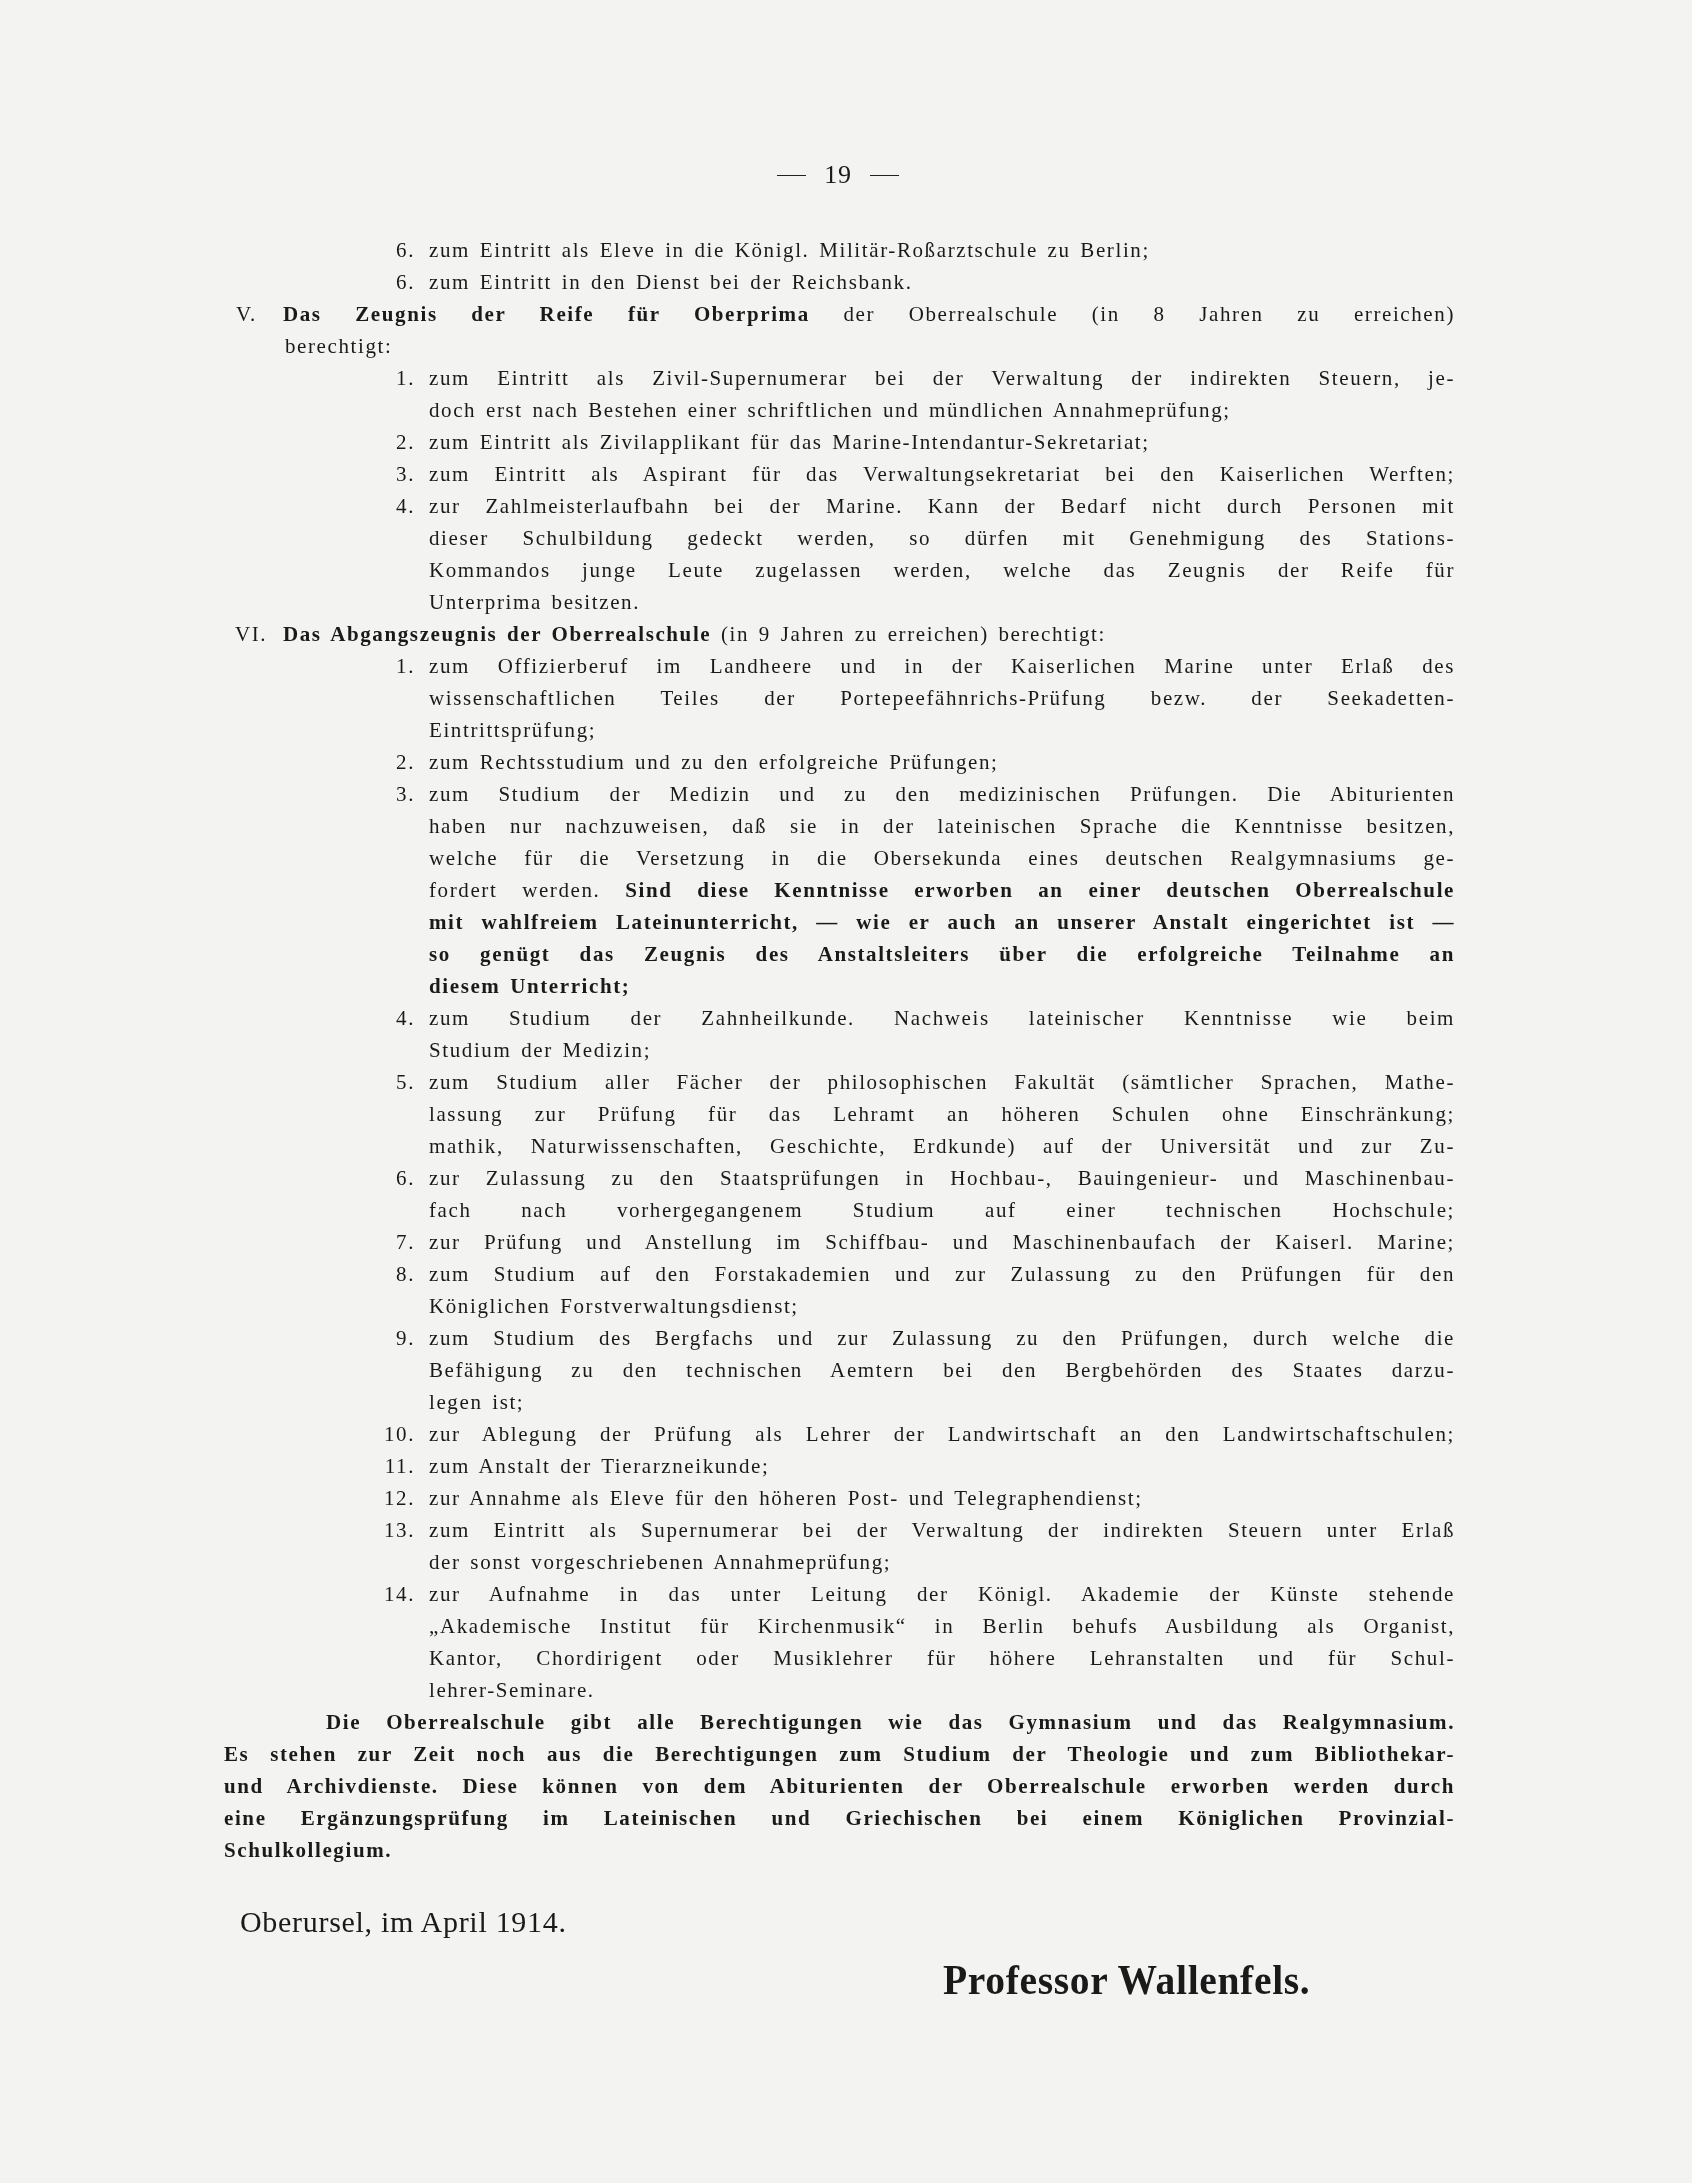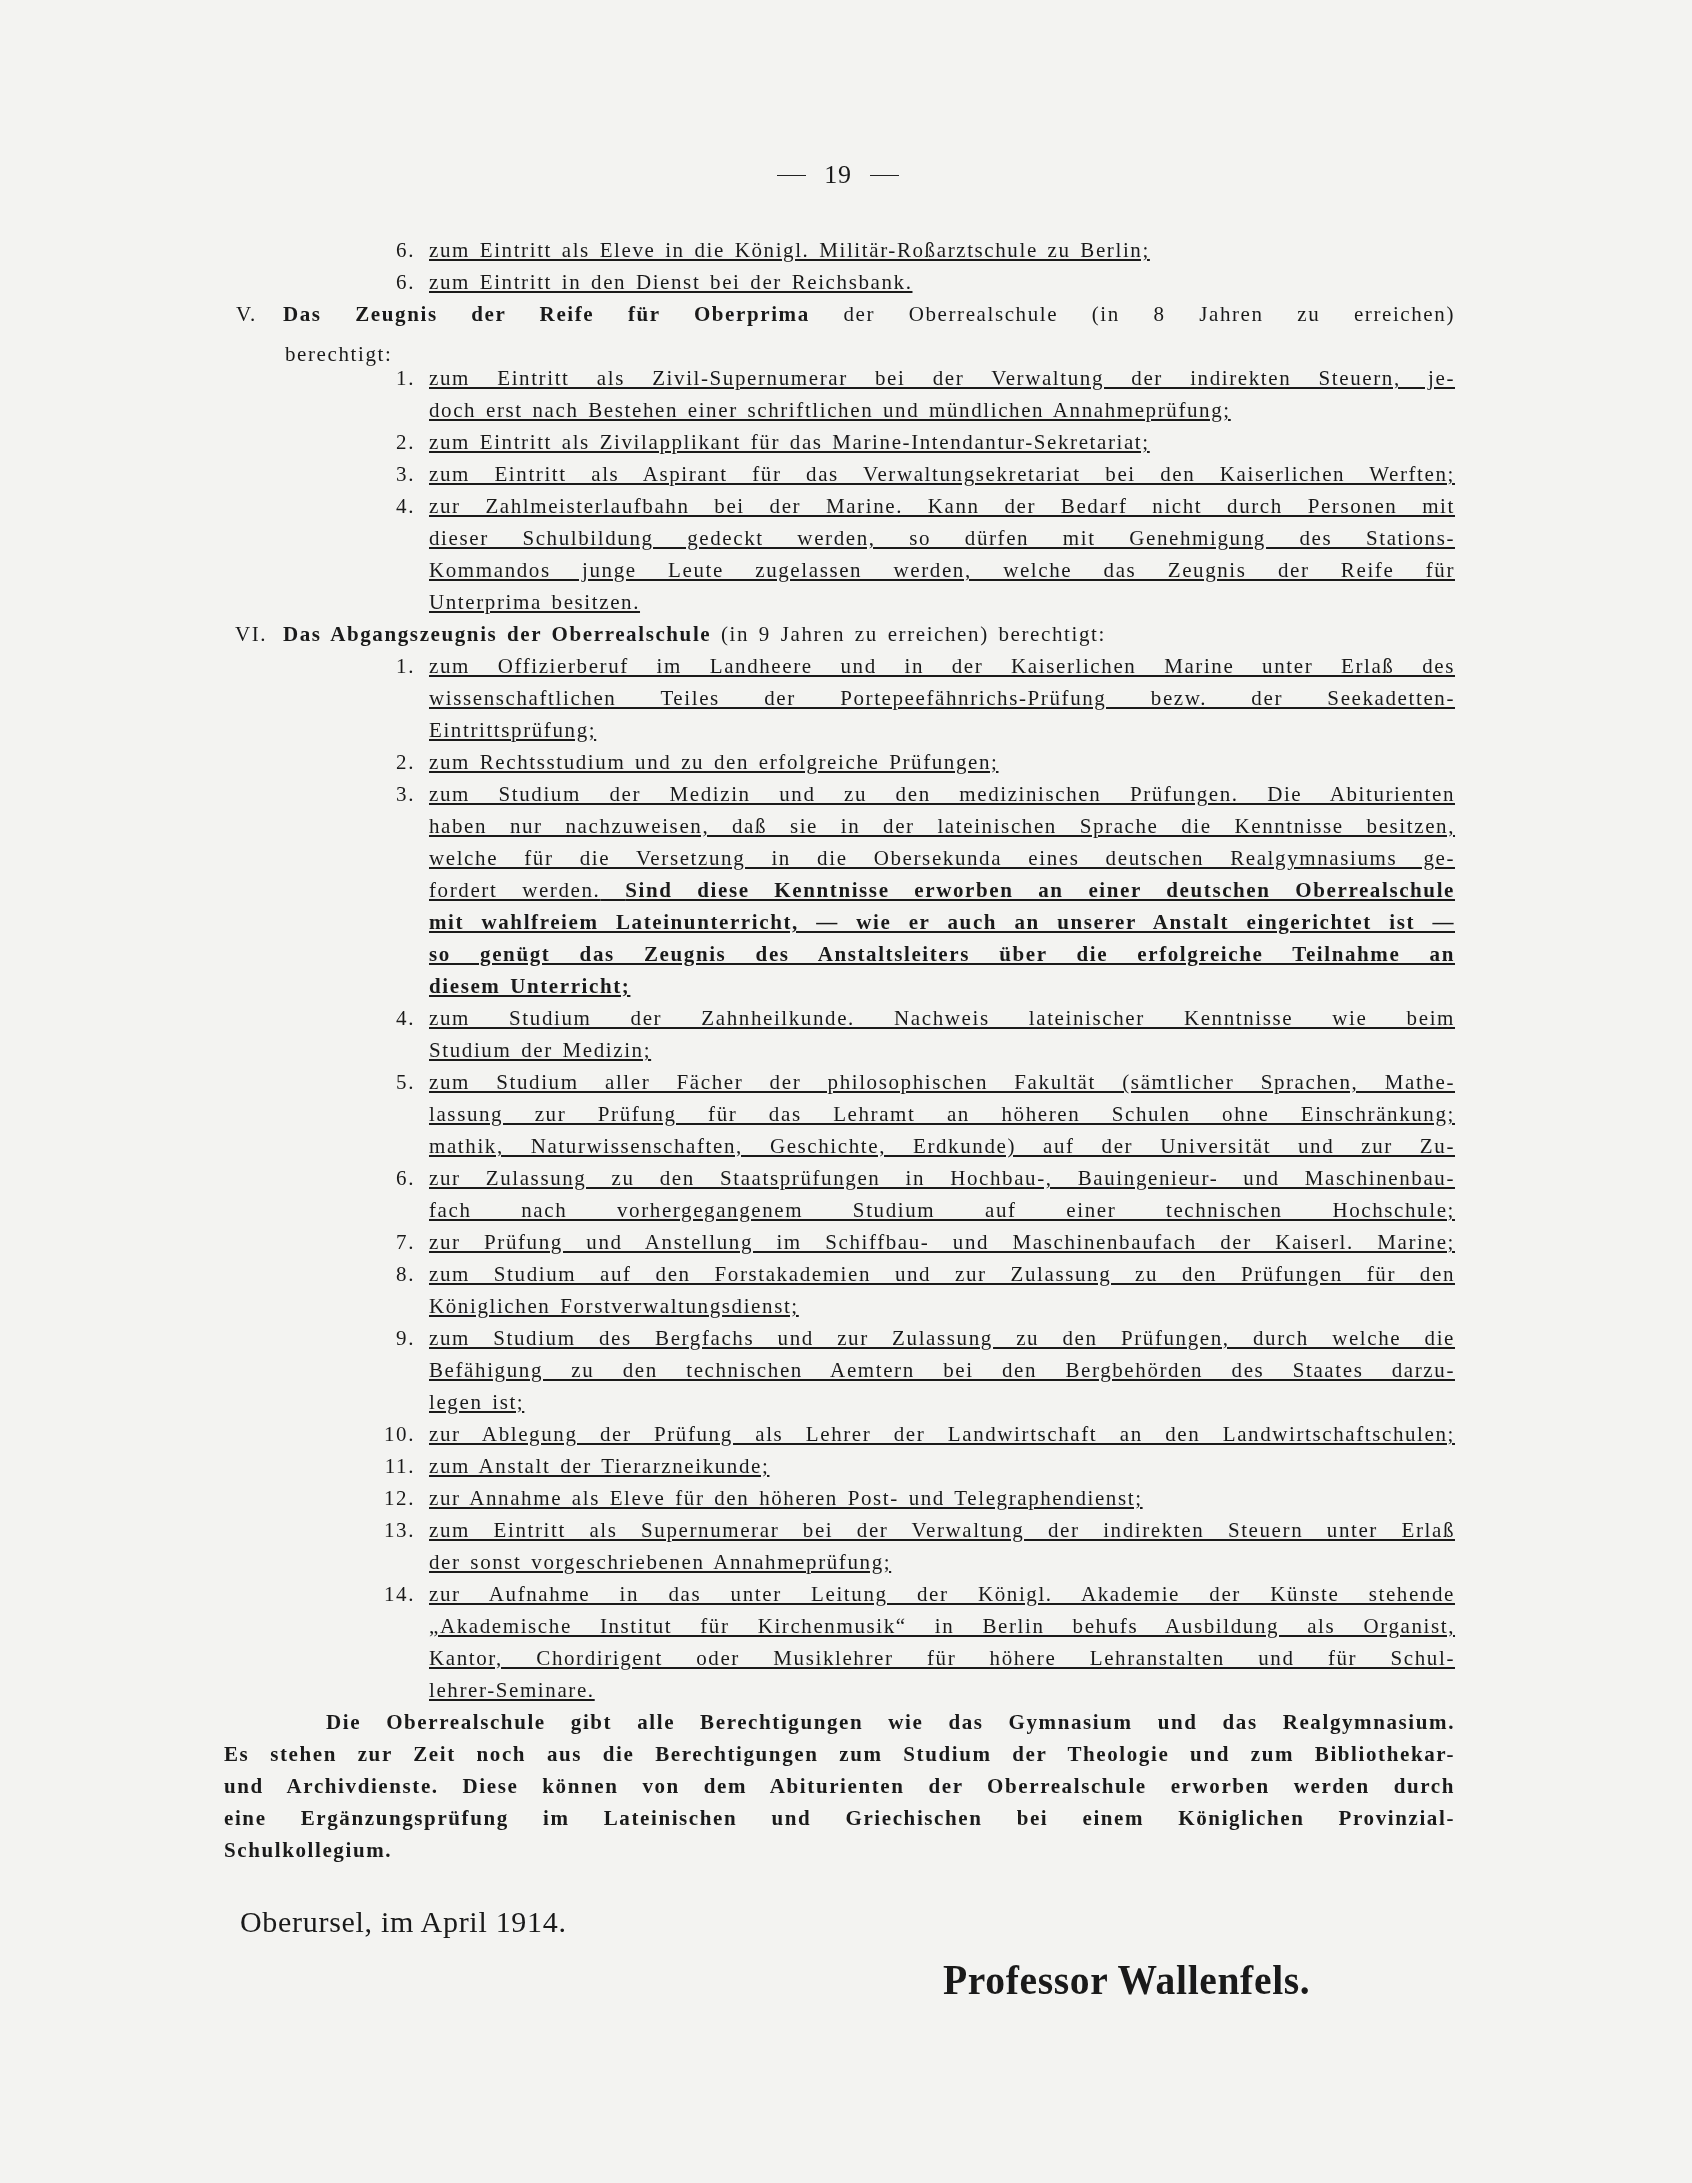--- a/index.html
+++ b/index.html
@@ -17,25 +17,25 @@
   }
   .page-number .dash { display: inline-block; width: 29px; height: 1.4px; background: #222; vertical-align: middle; margin: 0 18.6px; position: relative; top: -1.4px; }
   .body-text { position: absolute; left: 0; top: 234px; width: 1693px; }
   .ln {
     position: relative; height: 32px; line-height: 32px;
     font-size: 21px; letter-spacing: 1.6px; word-spacing: 2.9px;
     white-space: nowrap;
   }
   .ln .num { position: absolute; right: calc(1693px - 415px); text-align: right; }
   .ln .roman { position: absolute; left: 236px; }
-  .ln .txt { position: absolute; left: 429px; text-decoration: underline; }
+  .ln .txt { position: absolute; left: 429px; }
   .ln .txt.full { width: 1026px; white-space: normal; text-align: justify; text-align-last: justify; }
   .ln .head { position: absolute; left: 283px; text-align: center; }
   .ln .head.full { width: 1172px; white-space: normal; text-align: justify; text-align-last: justify; }
-  .ln .cont { position: absolute; left: 285px; margin-top: 8px; }
+  .ln .cont { position: absolute; left: 285px; }
   .ln .para { position: absolute; left: 224px; width: 1231px; white-space: normal; text-align: justify; text-align-last: justify; font-weight: bold; }
   .ln .para.first { left: 326px; width: 1129px; }
   .ln .para.last { text-align-last: left; }
   b, .bold { font-weight: bold; }
   .place-date {
     position: absolute; left: 240px; top: 1904px;
     font-size: 30px; line-height: 36px; letter-spacing: 0.7px;
   }
   .signature {
     position: absolute; left: 943px; top: 1957px;

